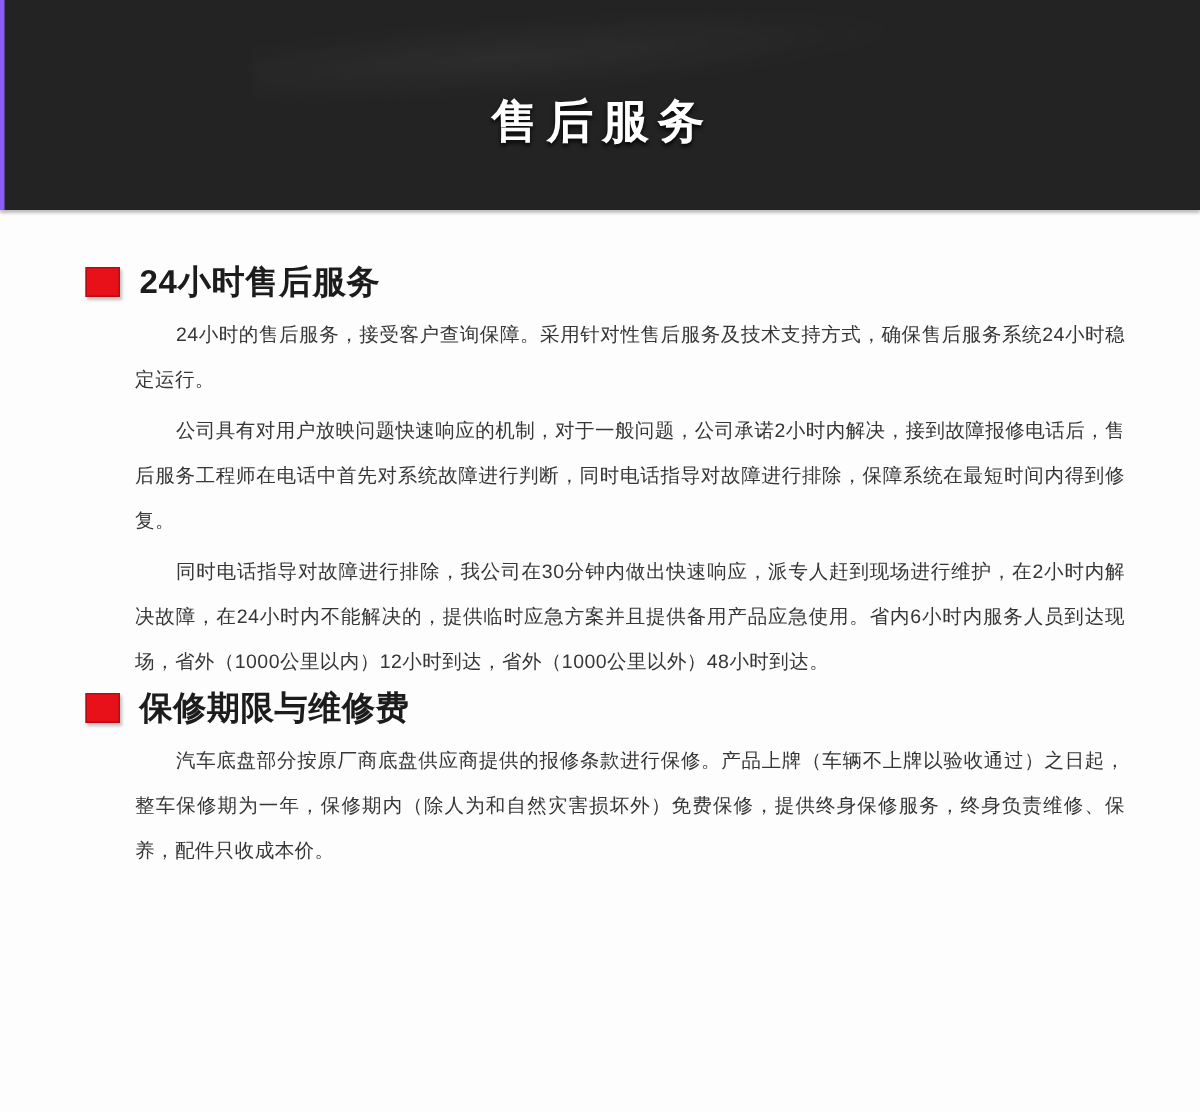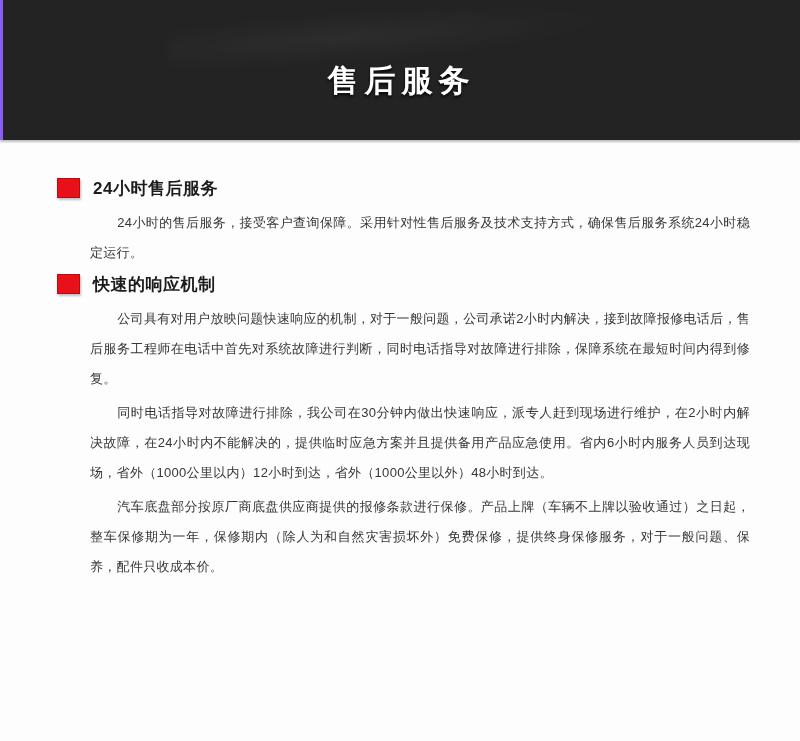--- a/index.html
+++ b/index.html
@@ -49,21 +49,21 @@
   }
   .bullet {
     width:23px; height:20px;
     background:#e8111a;
     border:1px solid #b50d12;
     box-shadow:1px 2px 2px rgba(140,140,140,.55);
     margin-right:13px;
     flex:0 0 auto;
   }
   .sec-title {
-    font-size:17px;
+    font-size:22px;
     font-weight:bold;
     color:#1c1c1c;
     letter-spacing:.5px;
     white-space:nowrap;
   }
   .para {
     margin:0 0 0 33px;
     width:660px;
     font-size:13px;
     line-height:30px;
@@ -87,25 +87,25 @@
   <section class="sec">
     <div class="sec-head">
       <span class="bullet"></span>
       <h2 class="sec-title">24小时售后服务</h2>
     </div>
     <p class="para">24小时的售后服务，接受客户查询保障。采用针对性售后服务及技术支持方式，确保售后服务系统24小时稳定运行。</p>
   </section>
 
 
   <section class="sec">
-    <div class="sec-head">
-      <span class="bullet"></span>
-      <h2 class="sec-title">快速的响应机制</h2>
-    </div>
     <p class="para">公司具有对用户放映问题快速响应的机制，对于一般问题，公司承诺2小时内解决，接到故障报修电话后，售后服务工程师在电话中首先对系统故障进行判断，同时电话指导对故障进行排除，保障系统在最短时间内得到修复。</p>
     <p class="para">同时电话指导对故障进行排除，我公司在30分钟内做出快速响应，派专人赶到现场进行维护，在2小时内解决故障，在24小时内不能解决的，提供临时应急方案并且提供备用产品应急使用。省内6小时内服务人员到达现场，省外（1000公里以内）12小时到达，省外（1000公里以外）48小时到达。</p>
   </section>
 
   <section class="sec">
-    <p class="para">汽车底盘部分按原厂商底盘供应商提供的报修条款进行保修。产品上牌（车辆不上牌以验收通过）之日起，整车保修期为一年，保修期内（除人为和自然灾害损坏外）免费保修，提供终身保修服务，对于一般问题、保养，配件只收成本价。</p>
+    <div class="sec-head">
+      <span class="bullet"></span>
+      <h2 class="sec-title">保修期限与维修费</h2>
+    </div>
+    <p class="para">汽车底盘部分按原厂商底盘供应商提供的报修条款进行保修。产品上牌（车辆不上牌以验收通过）之日起，整车保修期为一年，保修期内（除人为和自然灾害损坏外）免费保修，提供终身保修服务，终身负责维修、保养，配件只收成本价。</p>
   </section>
 
 </main>
 
 </body></html>

